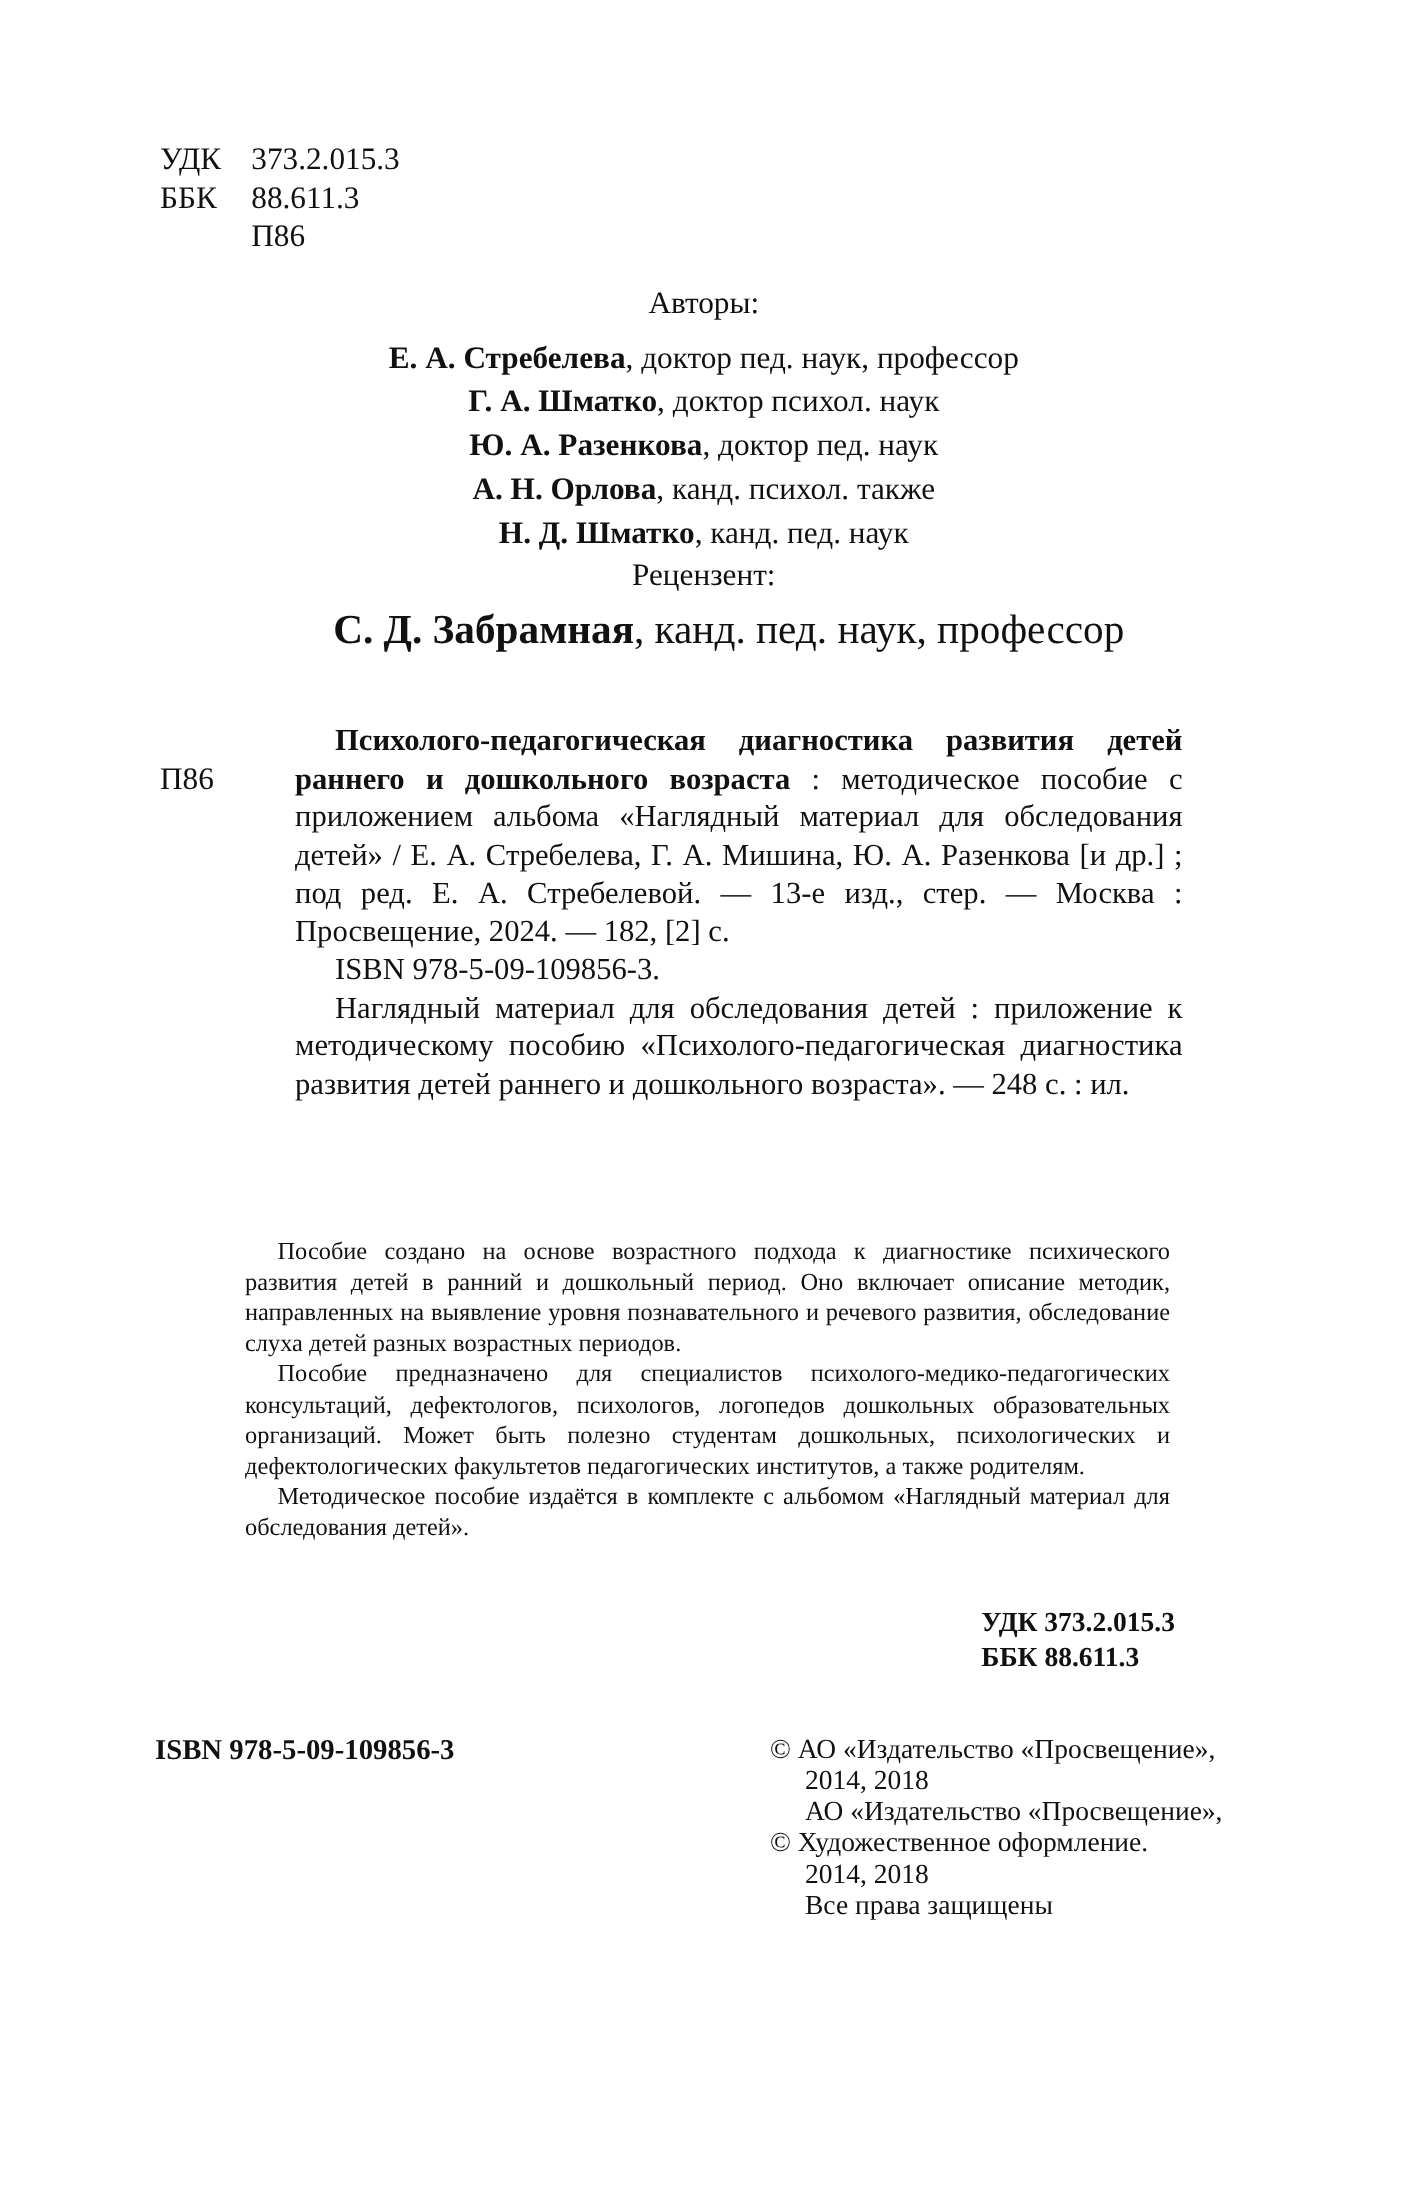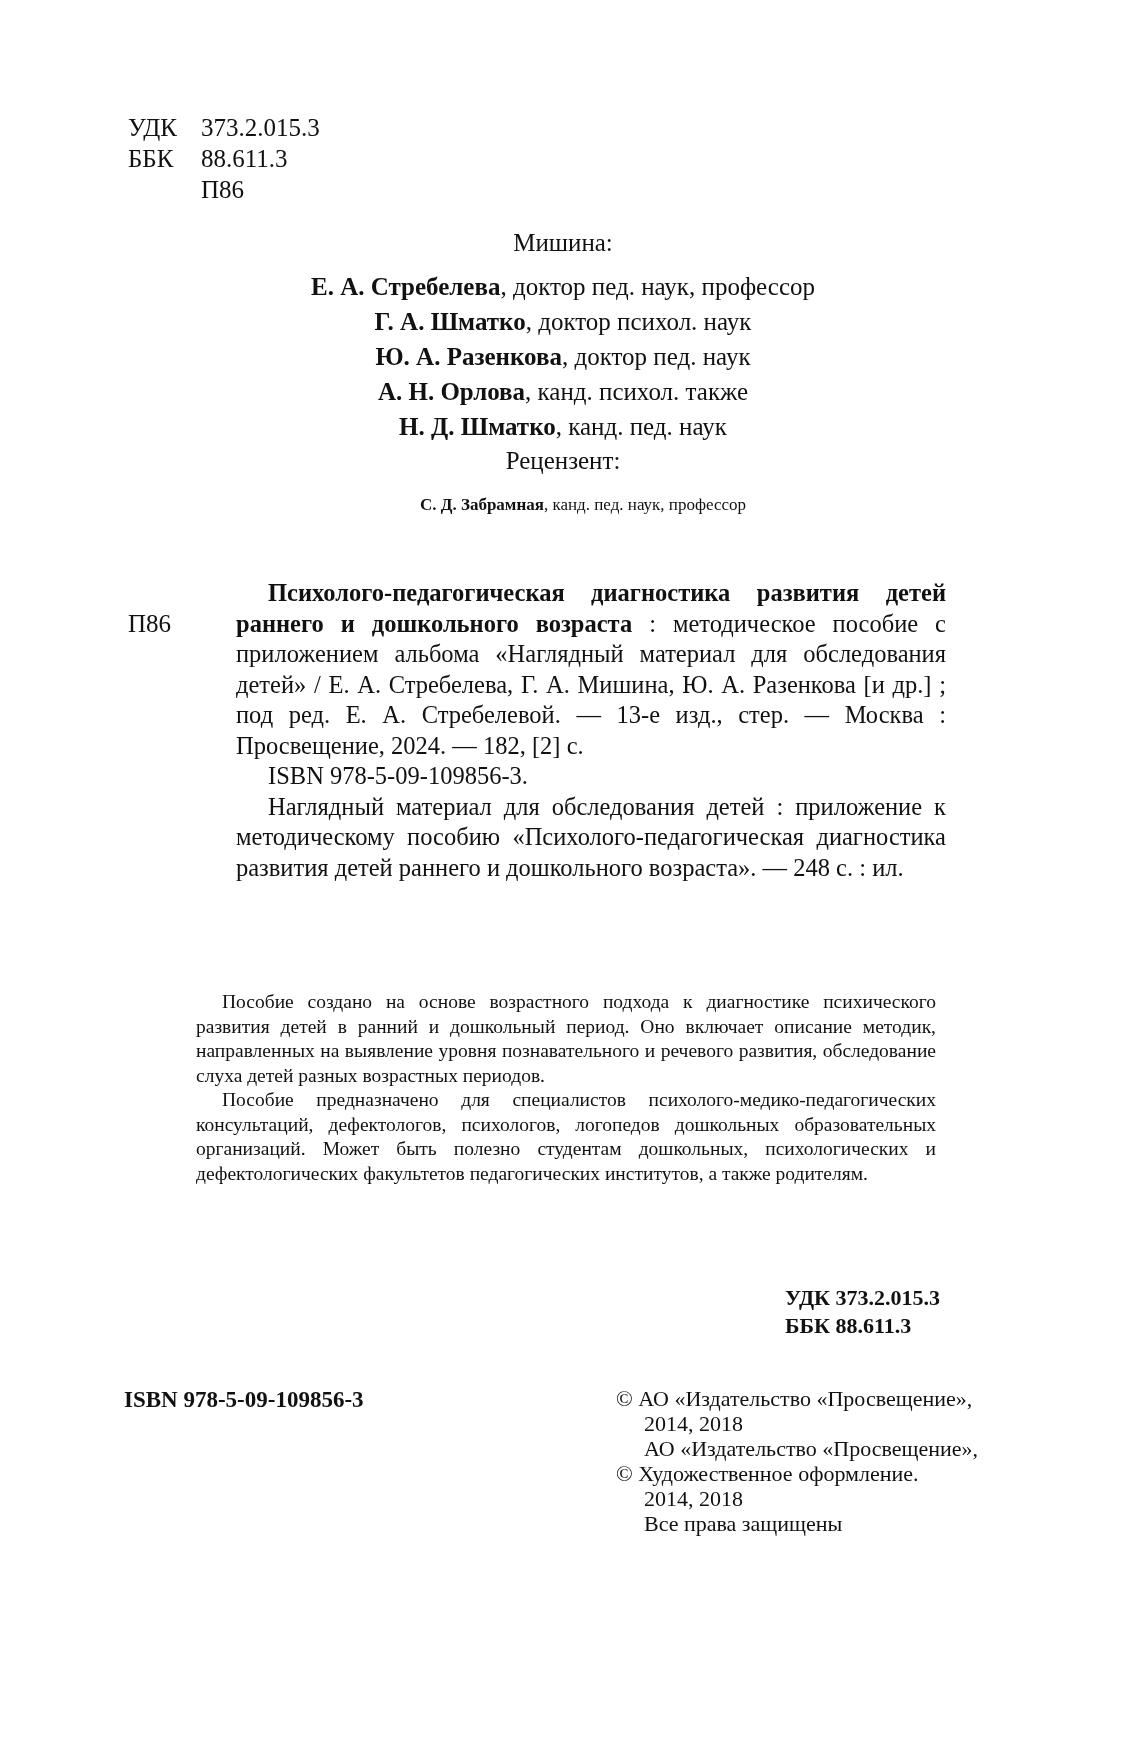--- a/index.html
+++ b/index.html
@@ -74,21 +74,21 @@
     top: 444px;
     width: 1126px;
     text-align: center;
   }
   .reviewer-heading {
     font-size: 25px;
     line-height: 34px;
     margin-bottom: 9px;
   }
   .reviewer-line {
-    font-size: 17px;
+    font-size: 33px;
     line-height: 35px;
     white-space: nowrap;
     margin-left: 40px;
   }
   .reviewer-line .nm {
     font-weight: bold;
   }
 
   
   .record {
@@ -190,21 +190,21 @@
     <div class="row">
       <span class="lbl">УДК</span><span class="code-line">373.2.015.3</span>
     </div>
     <div class="row">
       <span class="lbl">ББК</span><span class="code-line">88.611.3</span>
     </div>
     <div class="shelf">П86</div>
   </div>
 
   <div class="authors-block">
-    <div class="authors-heading">Мишина:</div>
+    <div class="authors-heading">Авторы:</div>
     <div class="author-line">
       <span class="nm">Е. А.  Стребелева</span><span>, доктор пед. наук, профессор</span>
     </div>
     <div class="author-line">
       <span class="nm">Г. А.  Шматко</span><span>, доктор психол. наук</span>
     </div>
     <div class="author-line">
       <span class="nm">Ю. А.  Разенкова</span><span>, доктор пед. наук</span>
     </div>
     <div class="author-line">
@@ -227,20 +227,21 @@
     <div class="record-body">
       <p class="indent"><span class="record-title">Психолого-педагогическая диагностика развития детей раннего и дошкольного возраста</span><span> : методическое пособие с приложением альбома «Наглядный материал для обследования детей» / Е. А. Стребелева, Г. А. Мишина, Ю. А. Разенкова [и др.] ; под ред. Е. А. Стребелевой. — 13-е изд., стер. — Москва : Просвещение, 2024. — 182, [2] с.</span></p>
       <p class="indent">ISBN 978-5-09-109856-3.</p>
       <p class="indent">Наглядный материал для обследования детей : приложение к методическому пособию «Психолого-педагогическая диагностика развития детей раннего и дошкольного возраста». — 248 с. : ил.</p>
     </div>
   </div>
 
   <div class="annotation">
     <p>Пособие создано на основе возрастного подхода к диагностике психического развития детей в ранний и дошкольный период. Оно включает описание методик, направленных на выявление уровня познавательного и речевого развития, обследование слуха детей разных возрастных периодов.</p>
     <p>Пособие предназначено для специалистов психолого-медико-педагогических консультаций, дефектологов, психологов, логопедов дошкольных образовательных организаций. Может быть полезно студентам дошкольных, психологических и дефектологических факультетов педагогических институтов, а также родителям.</p>
+    <p>Методическое пособие издаётся в комплекте с альбомом «Наглядный материал для обследования детей».</p>
   </div>
 
   <div class="bottom-codes">
     <div>УДК  373.2.015.3</div>
     <div>ББК  88.611.3</div>
   </div>
 
   <div class="colophon">
     <div class="isbn-bottom">ISBN  978-5-09-109856-3</div>
     <div class="copyright">

